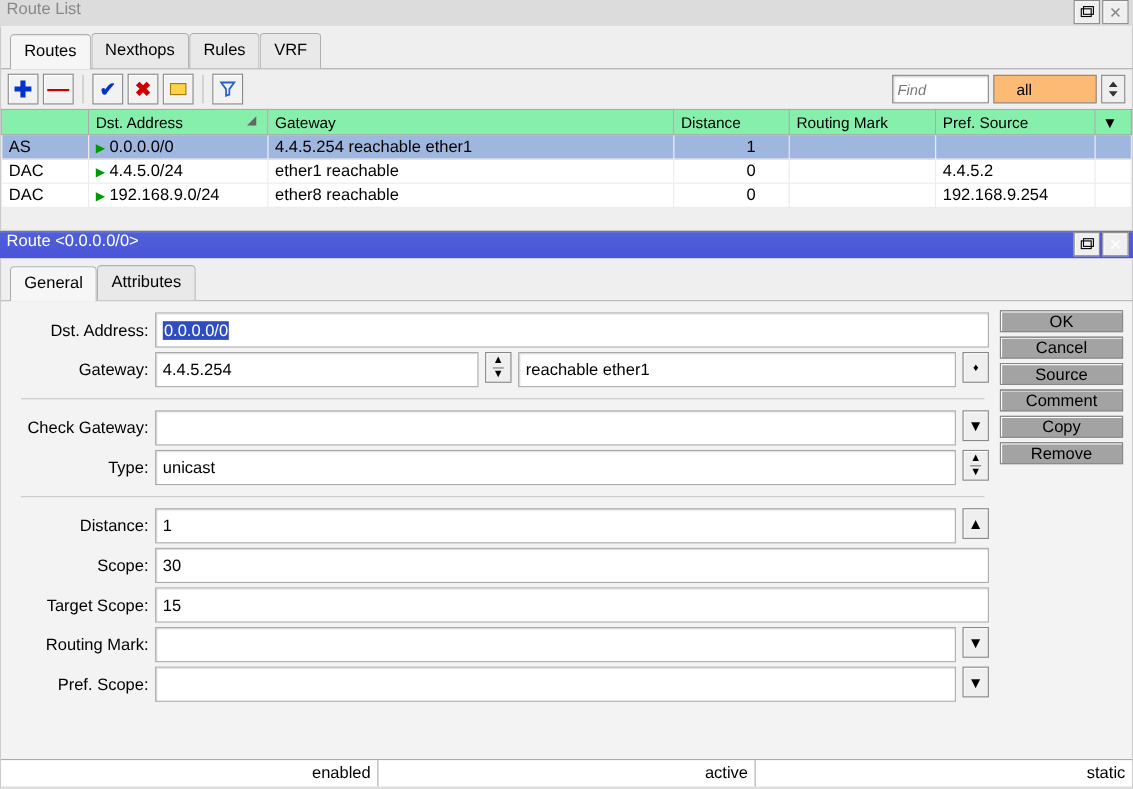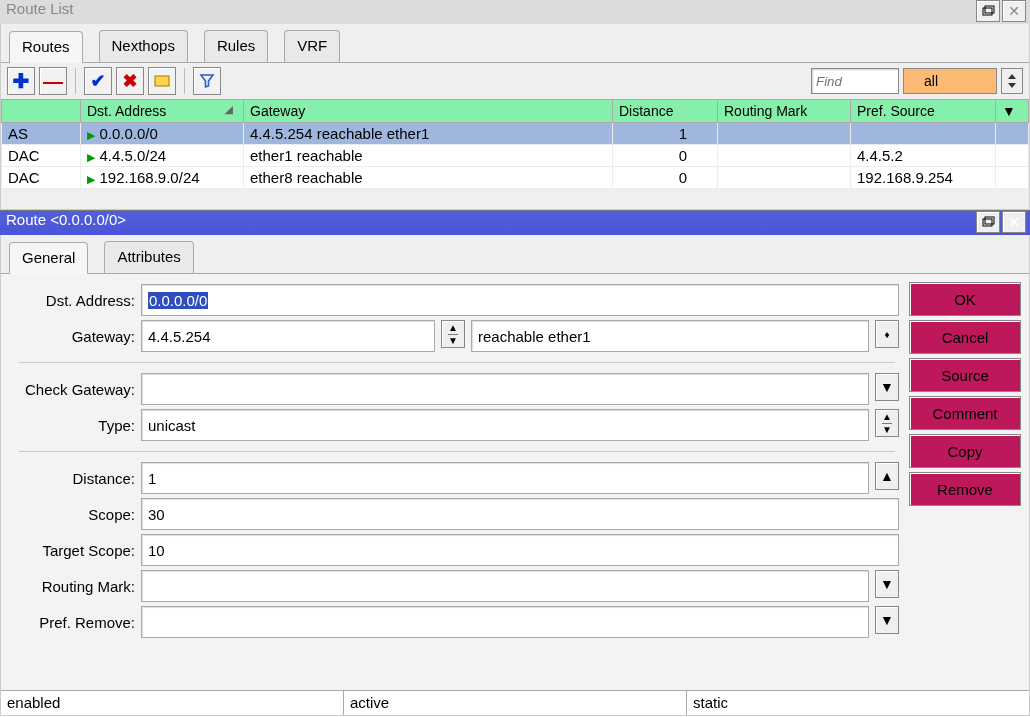--- a/index.html
+++ b/index.html
@@ -32,21 +32,21 @@
   .title-bar .title-buttons { display:flex; gap:2px; }
   .sysbtn {
     width:22px; height:20px; border:1px solid #888; background:#efefef;
     display:inline-flex; align-items:center; justify-content:center;
     font-size:14px; line-height:1; box-shadow: inset 1px 1px 0 #fff;
     cursor:pointer;
   }
 
   .inner { flex:1; display:flex; flex-direction:column; background: var(--bg-pane); border:1px solid #ccc; border-top:none;}
 
-  .tabs { display:flex; padding:6px 8px 0 8px; gap:16px; border-bottom:1px solid #aaa; }
+  .tabs { display:flex; padding:6px 8px 0 8px; gap:0; border-bottom:1px solid #aaa; }
   .tab {
     padding:6px 12px 7px 12px; border:1px solid #aaa; border-bottom:none;
     background: #e9e9e9; border-radius:4px 4px 0 0; margin-right:0px;
     font-size:15px; cursor:pointer;
   }
   .tab.active { background: #f6f6f6; position:relative; top:1px; padding-bottom:8px; }
   .tablike-filler { flex:1; }
 
   .toolbar { display:flex; align-items:center; padding:4px 6px; gap:4px; }
   .toolbar .btn {
@@ -79,21 +79,21 @@
   table.route-table tbody tr.selected td { background: #9fb7de; }
   .flag-cell { width:66px; }
   .play { color:#009b00; font-size:11px; display:inline-block; margin-right:4px; }
   .dist-cell { text-align:right; padding-right:30px !important; }
 
   
   .detail-body { display:flex; flex:1; background:#f3f3f3; }
   .detail-left { flex:1; padding:6px 10px 6px 4px; }
   .detail-right { width:112px; padding:8px 8px 0 0; display:flex; flex-direction:column; gap:4px; }
   .detail-right button {
-    height:34px; border:1px solid #888; background:#be185d; font-size:15px;
+    height:20px; border:1px solid #888; background:#a3a3a3; font-size:15px;
     box-shadow: inset 1px 1px 0 #fff; cursor:pointer;
   }
 
   .form-row { display:flex; align-items:center; margin:4px 0; }
   .form-row label { width:130px; text-align:right; padding-right:6px; font-size:15px; }
   .form-row .widgets { flex:1; display:flex; gap:6px; }
   .fld {
     flex:1; height:26px; border:1px solid #aaa; background:#fff; padding:2px 6px;
     font-size:15px; box-shadow: inset 1px 1px 1px #ddd; display:flex; align-items:center;
   }
@@ -102,21 +102,21 @@
     width:22px; height:26px; border:1px solid #888; background:#efefef;
     display:inline-flex; align-items:center; justify-content:center; cursor:pointer;
     box-shadow: inset 1px 1px 0 #fff;
   }
   .updown { width:22px; display:flex; flex-direction:column; }
   .updown span { flex:1; display:flex; align-items:center; justify-content:center; font-size:10px; }
 
   .hr { height:1px; background:#c8c8c8; margin:10px 4px 10px 14px; }
 
   .status-bar { display:flex; height:24px; border-top:1px solid #aaa; background:#fff; }
-  .status-bar .cell { flex:1; padding:3px 6px; border-right:1px solid #aaa; font-size:15px; }
+  .status-bar .cell { flex:1; padding:3px 6px; border-right:1px solid #aaa; font-size:15px;text-align:right; }
   .status-bar .cell:last-child { border-right:none; }
 </style>
 </head>
 <body>
 
 <div class="window top">
   <div class="title-bar inactive">
     <span class="title-text">Route List</span>
     <div class="title-buttons">
       <div class="sysbtn">
@@ -298,34 +298,34 @@
         <div class="form-row">
           <label>Scope:</label>
           <div class="widgets">
             <div class="fld">30</div>
           </div>
         </div>
 
         <div class="form-row">
           <label>Target Scope:</label>
           <div class="widgets">
-            <div class="fld">10</div>
+            <div class="fld">15</div>
           </div>
         </div>
 
         <div class="form-row">
           <label>Routing Mark:</label>
           <div class="widgets">
             <div class="fld"></div>
             <div class="minibtn">▼</div>
           </div>
         </div>
 
         <div class="form-row">
-          <label>Pref. Remove:</label>
+          <label>Pref. Scope:</label>
           <div class="widgets">
             <div class="fld"></div>
             <div class="minibtn">▼</div>
           </div>
         </div>
 
       </div>
 
       <div class="detail-right">
         <button>OK</button>

